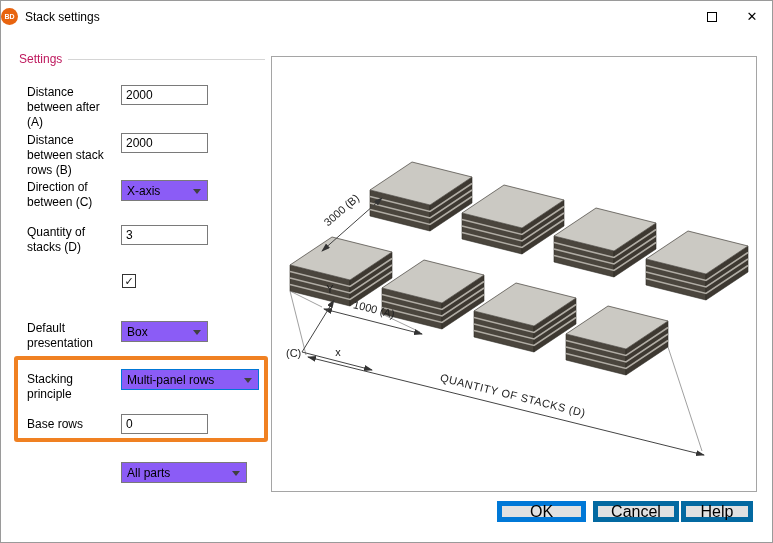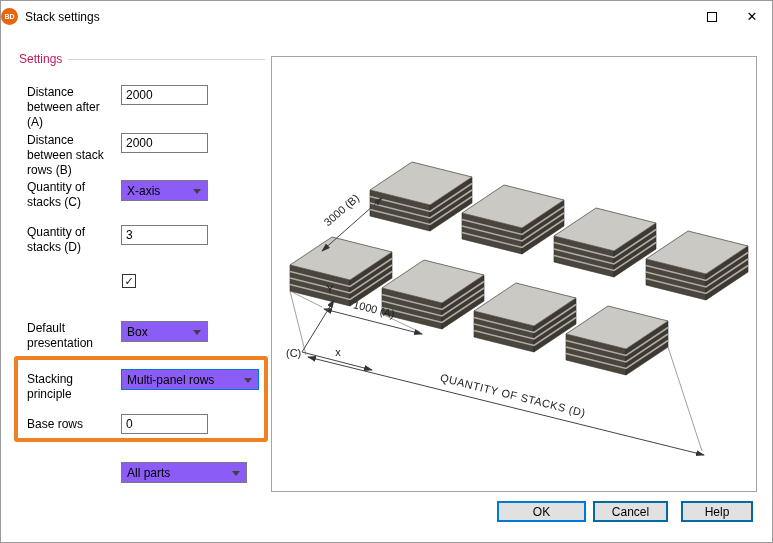--- a/index.html
+++ b/index.html
@@ -28,24 +28,24 @@
   .checkbox { position: absolute; left: 121px; top: 273px; width: 14px; height: 14px; border: 1px solid #333; background: #fff; display: flex; align-items: center; justify-content: center; cursor: default; }
   .checkmark { font-size: 11px; line-height: 11px; color: #111; }
 
   
   .annotation { position: absolute; left: 13px; top: 355px; width: 254px; height: 86px; border: 4px solid #f08122; border-radius: 3px; pointer-events: none; }
 
   
   .canvas-panel { position: absolute; left: 270px; top: 55px; width: 486px; height: 436px; border: 1px solid #a5a5a5; background: #fff; }
 
   
-  .btn { position: absolute; top: 500px; height: 21px; background: #e1e1e1; border: 2px solid #0369a1; font-family: "Liberation Sans", sans-serif; font-size: 12px; display: flex; align-items: center; justify-content: center; cursor: default; }
+  .btn { position: absolute; top: 500px; height: 21px; background: #e1e1e1; border: 5px solid #0369a1; font-family: "Liberation Sans", sans-serif; font-size: 16px; display: flex; align-items: center; justify-content: center; cursor: default; }
   .btn.default { border-color: #0078d7; }
   #ok-btn { left: 496px; width: 89px; }
-  #cancel-btn { left: 592px; width: 75px; }
+  #cancel-btn { left: 592px; width: 86px; }
   #help-btn { left: 680px; width: 72px; }
 
   svg text { font-family: "Liberation Sans", sans-serif; }
 </style>
 </head>
 <body>
 
 <div class="dialog">
 
   <div class="titlebar">
@@ -67,21 +67,21 @@
     <span class="group-label">Settings</span>
     <span class="group-line"></span>
   </div>
 
   <div class="row-label" style="top:84px">Distance between after (A)</div>
   <input class="txt" style="top: 84px;" value="2000">
 
   <div class="row-label" style="top:132px">Distance between stack rows (B)</div>
   <input class="txt" style="top: 132px;" value="2000">
 
-  <div class="row-label" style="top:179px">Quantity of stacks (C)</div>
+  <div class="row-label" style="top:179px">Direction of between (C)</div>
   <div class="combo" style="top:179px;width:87px">
     <span>X-axis</span>
     <span class="combo-arrow"></span>
   </div>
 
   <div class="row-label" style="top:224px">Quantity of stacks (D)</div>
   <input class="txt" style="top: 224px;" value="3">
 
   <span class="checkbox">
     <span class="checkmark">✓</span>

